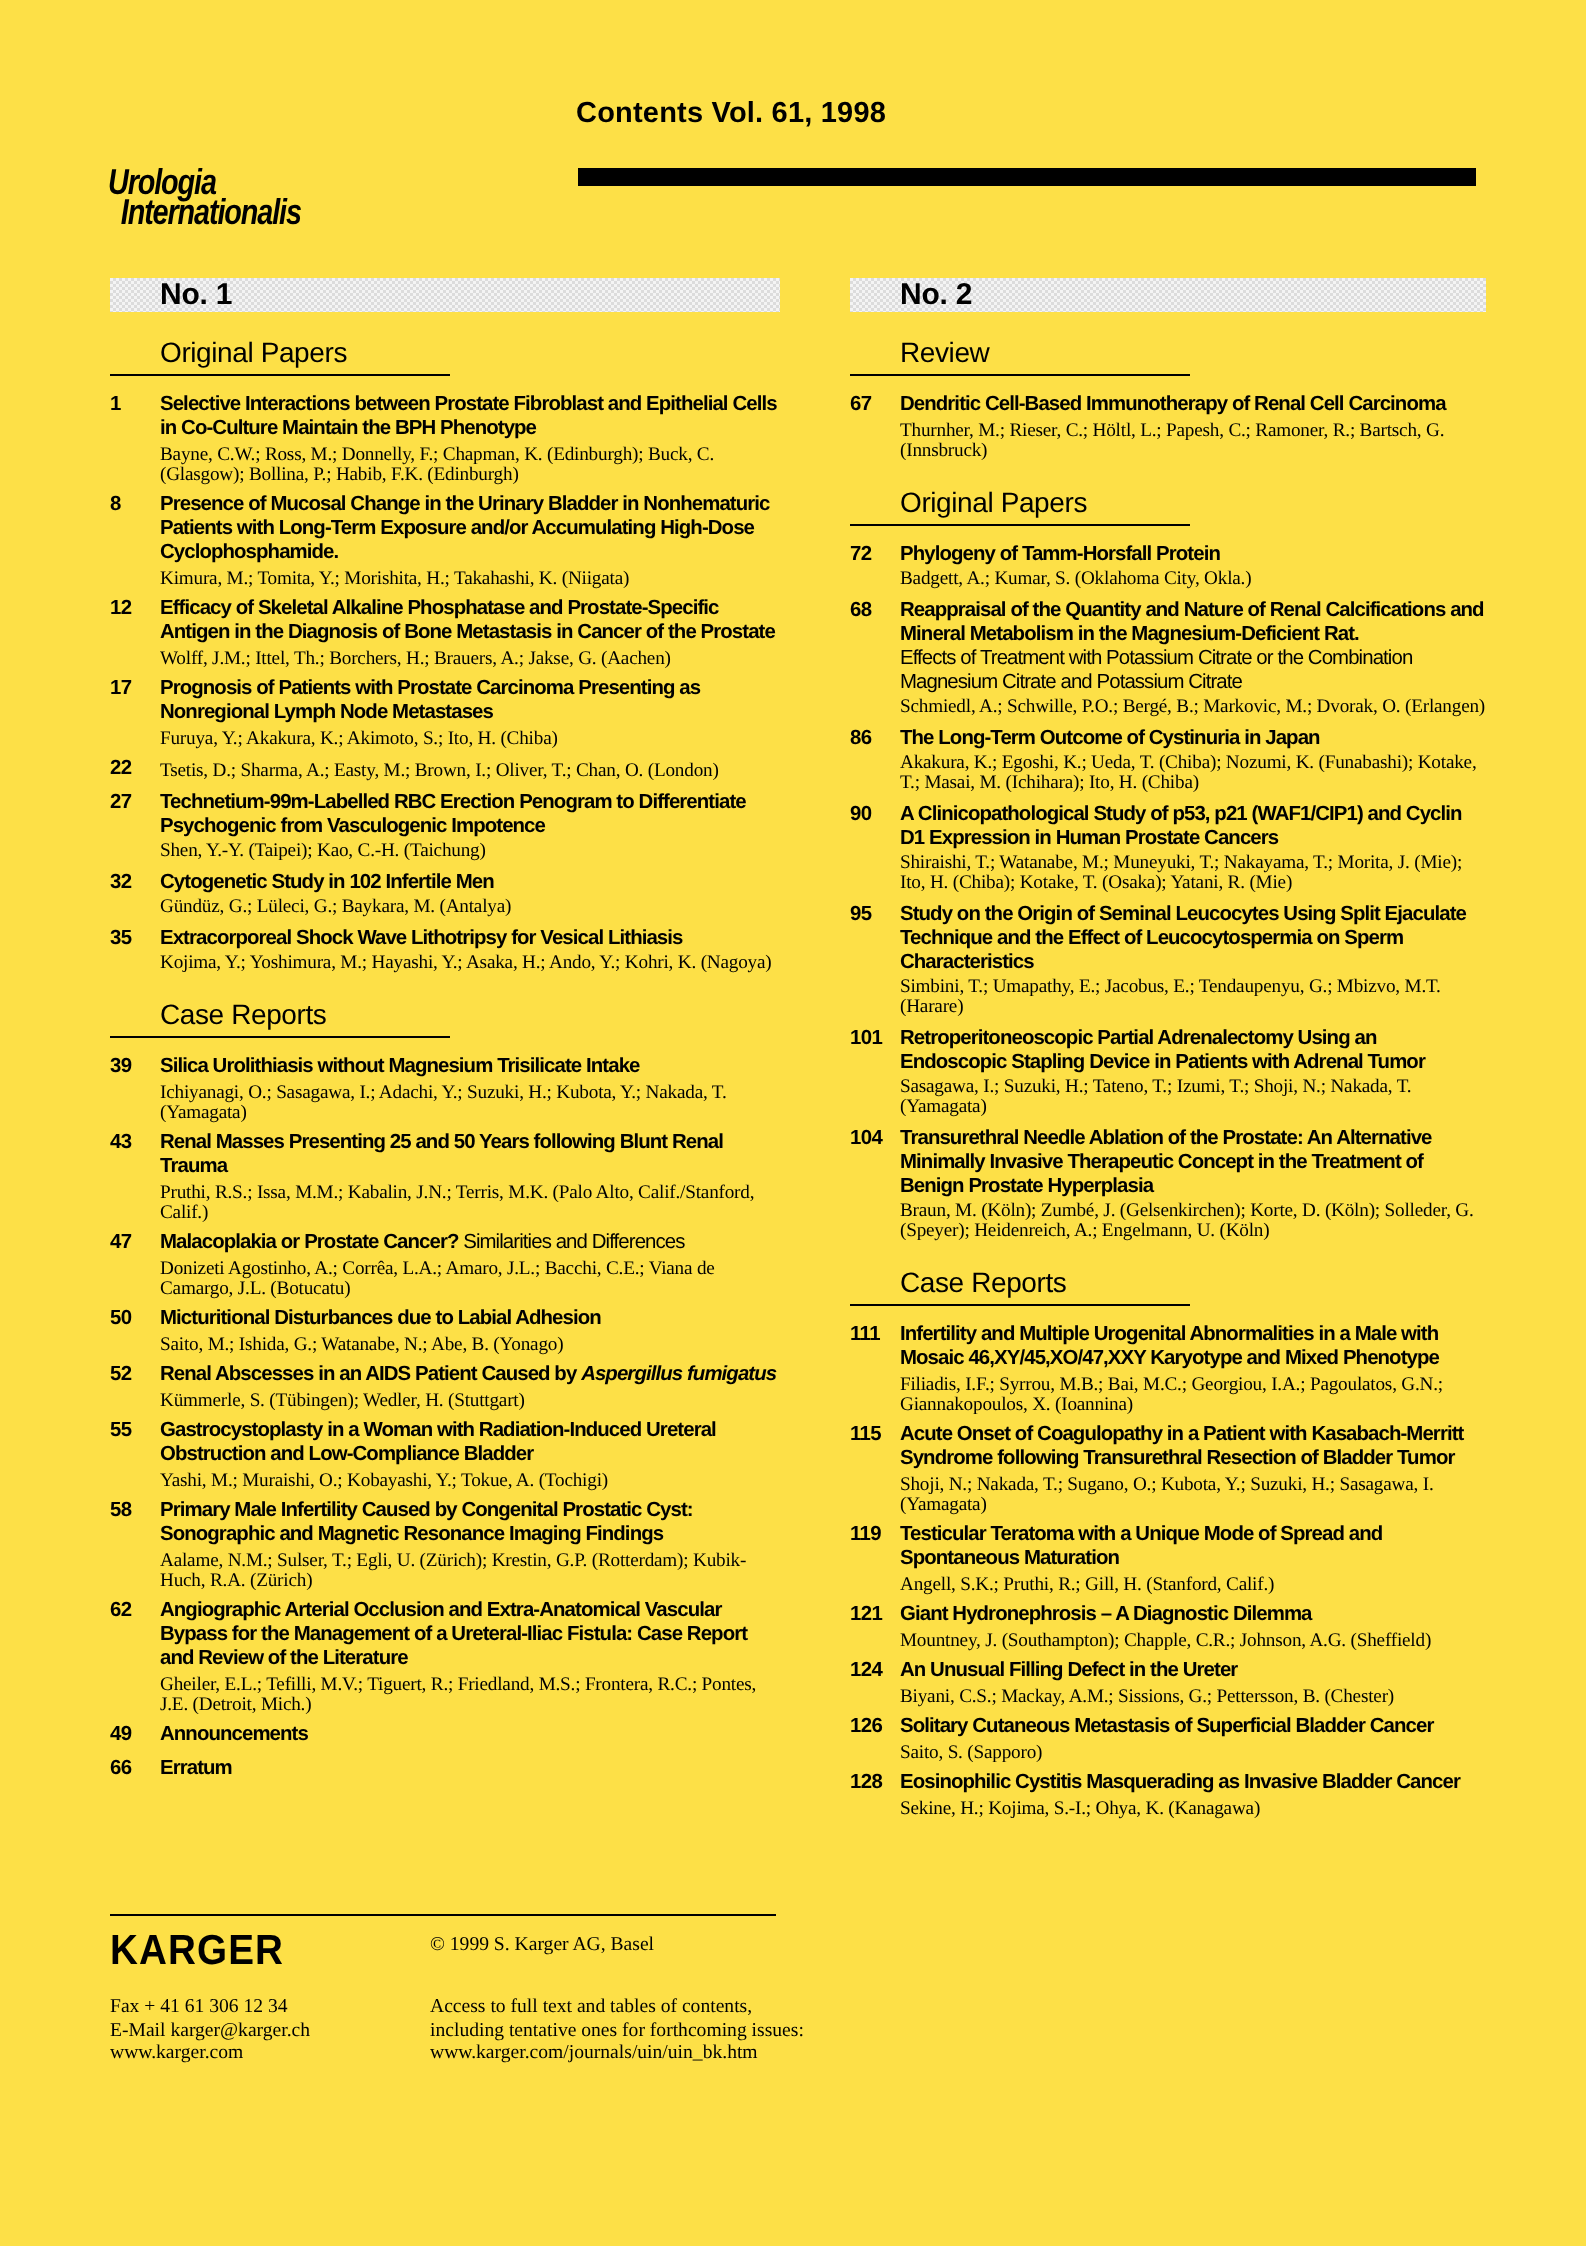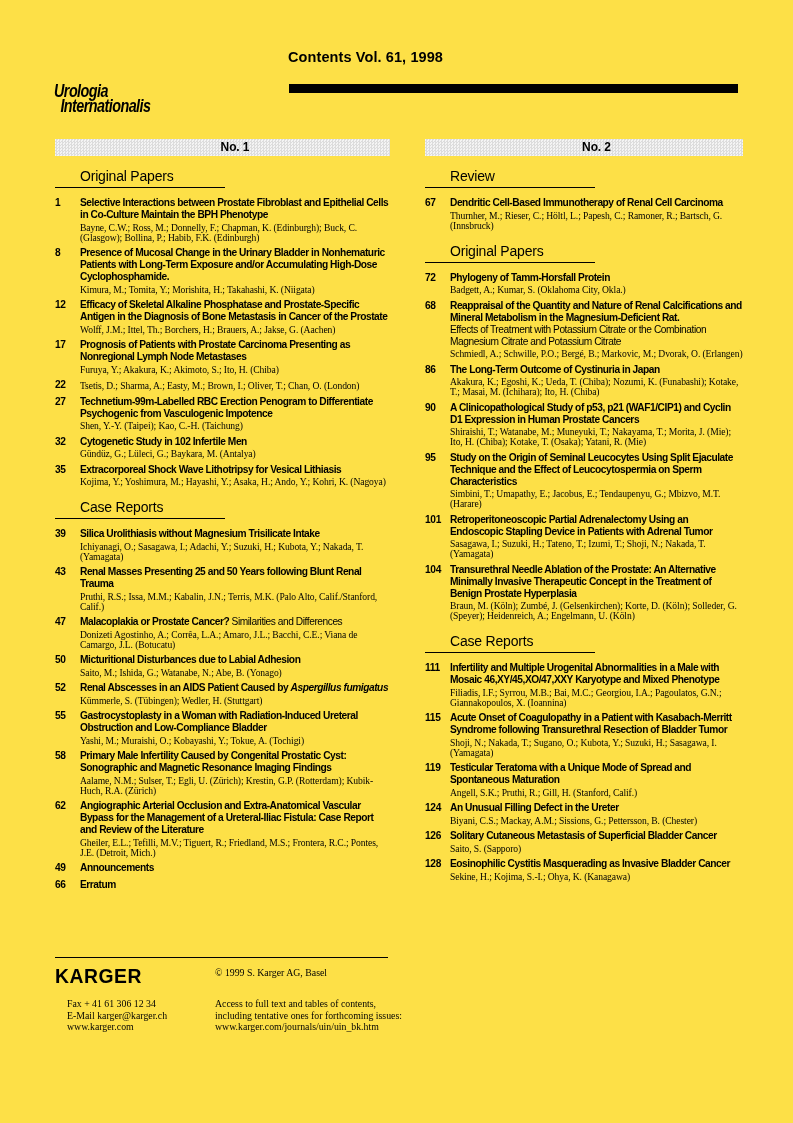--- a/index.html
+++ b/index.html
@@ -13,23 +13,23 @@
         transform:scaleX(0.8);transform-origin:left top;white-space:nowrap;}
   .logo-line2{padding-left:8px;}
 
   .top-bar{position:absolute;left:289px;top:84px;width:449px;height:9px;background:#000;}
 
   .columns{position:absolute;left:55px;top:139px;display:flex;gap:35px;}
   .col{width:335px;}
   .col.right{width:318px;}
 
   .issue-band{height:17px;line-height:17px;padding-left:25px;
-      font-weight:700;font-size:12px;letter-spacing:-0.1px;
+      font-weight:700;font-size:15px;letter-spacing:-0.1px;
       background-image:repeating-conic-gradient(#dcdcdc 0% 25%, #f4f4f4 0% 50%);
-      background-size:3px 3px;text-align:center;}
+      background-size:3px 3px;}
 
   .section-head{margin:12px 0 9px 0;}
   .section-label{padding-left:25px;font-size:14px;letter-spacing:-0.2px;}
   .section-rule{width:170px;border-bottom:1.3px solid #000;margin-top:3px;}
 
   .entry{display:flex;margin-bottom:4.5px;}
   .num{flex:0 0 25px;width:25px;font-weight:700;font-size:10.2px;line-height:12px;letter-spacing:-0.3px;}
   .body{flex:1;min-width:0;}
   .title{font-size:10.2px;font-weight:700;line-height:12px;letter-spacing:-0.45px;}
   .seg-r{font-weight:400;}
@@ -37,21 +37,21 @@
   .authors{font-family:"Liberation Serif",serif;font-weight:400;font-size:9.6px;
            line-height:10px;letter-spacing:-0.1px;margin-top:1.5px;}
 
   .footer{position:absolute;left:55px;top:957px;width:683px;height:120px;}
   .footer-rule{width:333px;border-top:1.4px solid #000;}
   .karger-logo{position:absolute;left:0;top:7px;font-size:21px;font-weight:700;
                letter-spacing:0.6px;transform:scaleX(0.92);transform-origin:left top;}
   .copyright{position:absolute;left:160px;top:10px;font-family:"Liberation Serif",serif;font-size:9.8px;}
   .footer-block{position:absolute;top:41px;font-family:"Liberation Serif",serif;
                 font-size:9.8px;line-height:11.5px;}
-  .footer-contact{left:12px;}
+  .footer-contact{left:0;}
   .footer-access{left:160px;}
 </style>
 </head>
 <body>
 
 <div class="page">
 
   <div class="doc-title">Contents Vol. 61, 1998</div>
 
   <div class="logo">
@@ -336,20 +336,27 @@
   </div>
 
   <div class="entry">
     <div class="num">119</div>
     <div class="body">
       <div class="title"><span class="seg-b">Testicular Teratoma with a Unique Mode of Spread and Spontaneous Maturation</span></div>
       <div class="authors">Angell, S.K.; Pruthi, R.; Gill, H. (Stanford, Calif.)</div>
     </div>
   </div>
 
+  <div class="entry">
+    <div class="num">121</div>
+    <div class="body">
+      <div class="title"><span class="seg-b">Giant Hydronephrosis – A Diagnostic Dilemma</span></div>
+      <div class="authors">Mountney, J. (Southampton); Chapple, C.R.; Johnson, A.G. (Sheffield)</div>
+    </div>
+  </div>
 
   <div class="entry">
     <div class="num">124</div>
     <div class="body">
       <div class="title"><span class="seg-b">An Unusual Filling Defect in the Ureter</span></div>
       <div class="authors">Biyani, C.S.; Mackay, A.M.; Sissions, G.; Pettersson, B. (Chester)</div>
     </div>
   </div>
 
   <div class="entry">

